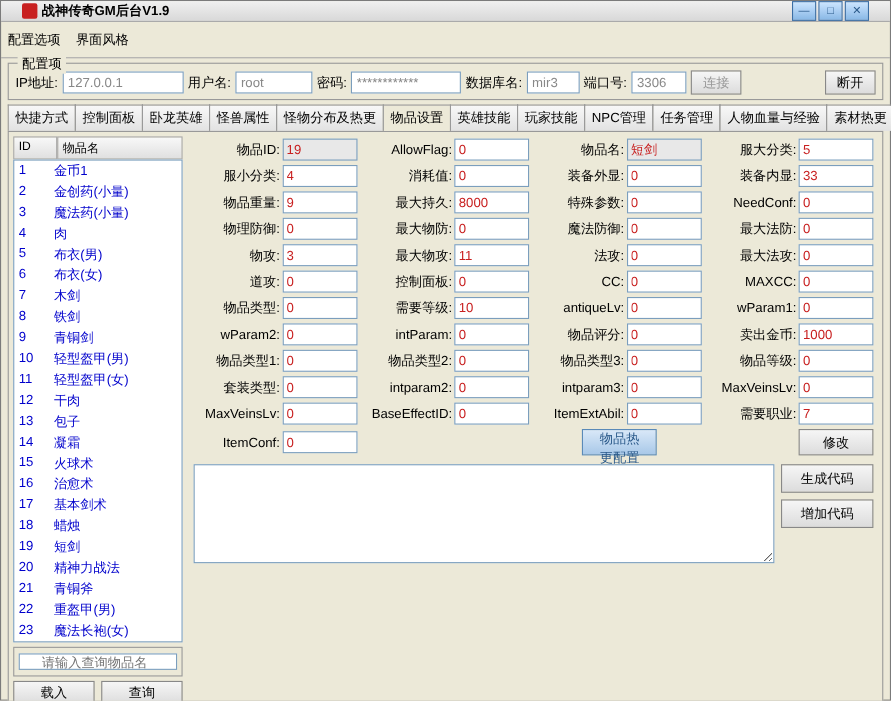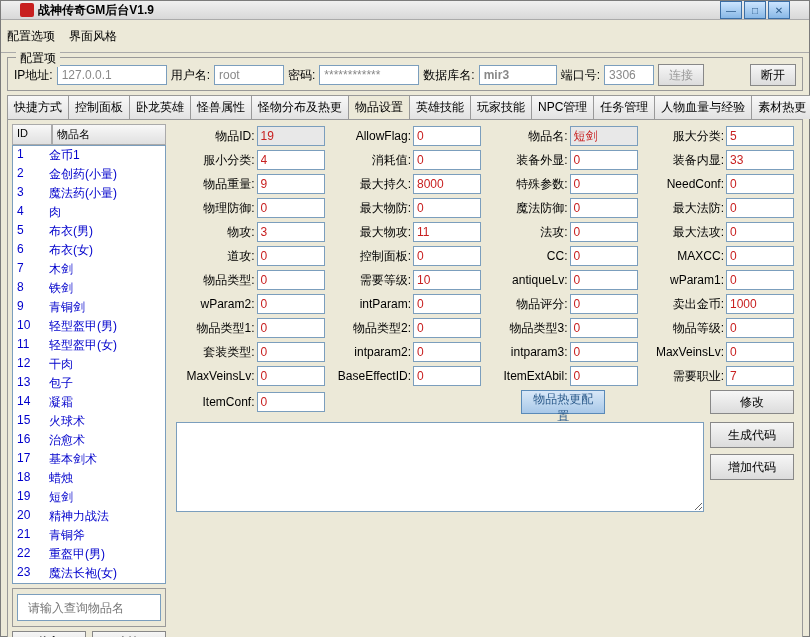--- a/index.html
+++ b/index.html
@@ -23,34 +23,34 @@
 .tab.active { background: #ece9d8; position: relative; z-index: 2; }
 .content { flex: 1; margin: 0 6px 6px 6px; border: 1px solid #999; display: flex; padding: 4px; gap: 6px; background: #ece9d8; }
 .left-pane { width: 154px; display: flex; flex-direction: column; gap: 4px; }
 .list-hdr { display: flex; }
 .list-hdr div { background: linear-gradient(#f8f8f8,#e0e0e0); border: 1px solid #aaa; font-size: 11px; padding: 2px 4px; }
 .list-body { flex: 1; border: 1px solid #7b9ebd; background: #fff; overflow-y: auto; overflow-x: hidden; font-size: 12px; }
 .list-row { display: flex; padding: 1px 0; cursor: pointer; }
 .list-row .c1 { width: 36px; padding-left: 4px; color: #0000cc; }
 .list-row .c2 { flex: 1; color: #0000cc; }
 .search-group { border: 1px solid #999; padding: 5px 4px; position: relative; }
-.search-input { width: 100%; height: 27px; border: 1px solid #7b9ebd; padding: 0 10px; font-size: 12px; color: #a16207; }
+.search-input { width: 100%; height: 15px; border: 1px solid #7b9ebd; padding: 0 20px; font-size: 12px; color: #a16207; }
 .btn-row { display: flex; gap: 6px; }
 .btn-row .btn { flex: 1; }
 .right-pane { flex: 1; display: flex; flex-direction: column; }
 .form-grid { display: grid; grid-template-columns: repeat(4, 1fr); gap: 4px 8px; padding: 2px 4px; }
 .field { display: flex; align-items: center; justify-content: flex-end; gap: 2px; }
 .field label { font-size: 12px; text-align: right; white-space: nowrap; }
 .field input { width: 68px; height: 20px; border: 1px solid #7b9ebd; padding: 0 3px; font-size: 12px; color: #c82020; }
 .field input.ro { background: #e8e8e8; color: #c82020; }
 .bottom-row { display: flex; gap: 6px; margin-top: 6px; padding: 0 4px 4px 4px; align-items: stretch; }
 .bottom-text { flex: 1; height: 90px; border: 1px solid #7b9ebd; background: #fff; }
 .side-btns { display: flex; flex-direction: column; gap: 6px; }
 .side-btns .btn { width: 84px; height: 26px; }
-.action-btn { width: 84px; height: 24px; }
+.action-btn { width: 68px; height: 24px; }
 .hot-btn { background: linear-gradient(#d9e8f8,#a8c8e8); border: 1px solid #5a8ab8; color: #2b5a8a; }
 </style>
 </head>
 <body>
 
 <div class="window">
   <div class="titlebar">
     <div class="app-icon"></div>
     <div class="title">战神传奇GM后台V1.9</div>
     <div class="win-btns">
@@ -66,21 +66,21 @@
   <div class="group-box">
     <div class="group-label">配置项</div>
     <div class="cfg-row">
       <label>IP地址:</label>
       <input style="width: 110px;" value="127.0.0.1">
       <label>用户名:</label>
       <input style="width: 70px;" value="root">
       <label>密码:</label>
       <input style="width: 100px;" value="************">
       <label>数据库名:</label>
-      <input style="width: 78px; font-weight: bold;" value="mir3">
+      <input style="width: 48px;" value="mir3">
       <label>端口号:</label>
       <input style="width: 50px;" value="3306">
       <button class="btn dis">连接</button>
       <div style="flex:1"></div>
       <button class="btn">断开</button>
     </div>
   </div>
   <div class="tabs" id="tabs">
       <div class="tab">快捷方式</div>
       <div class="tab">控制面板</div>

